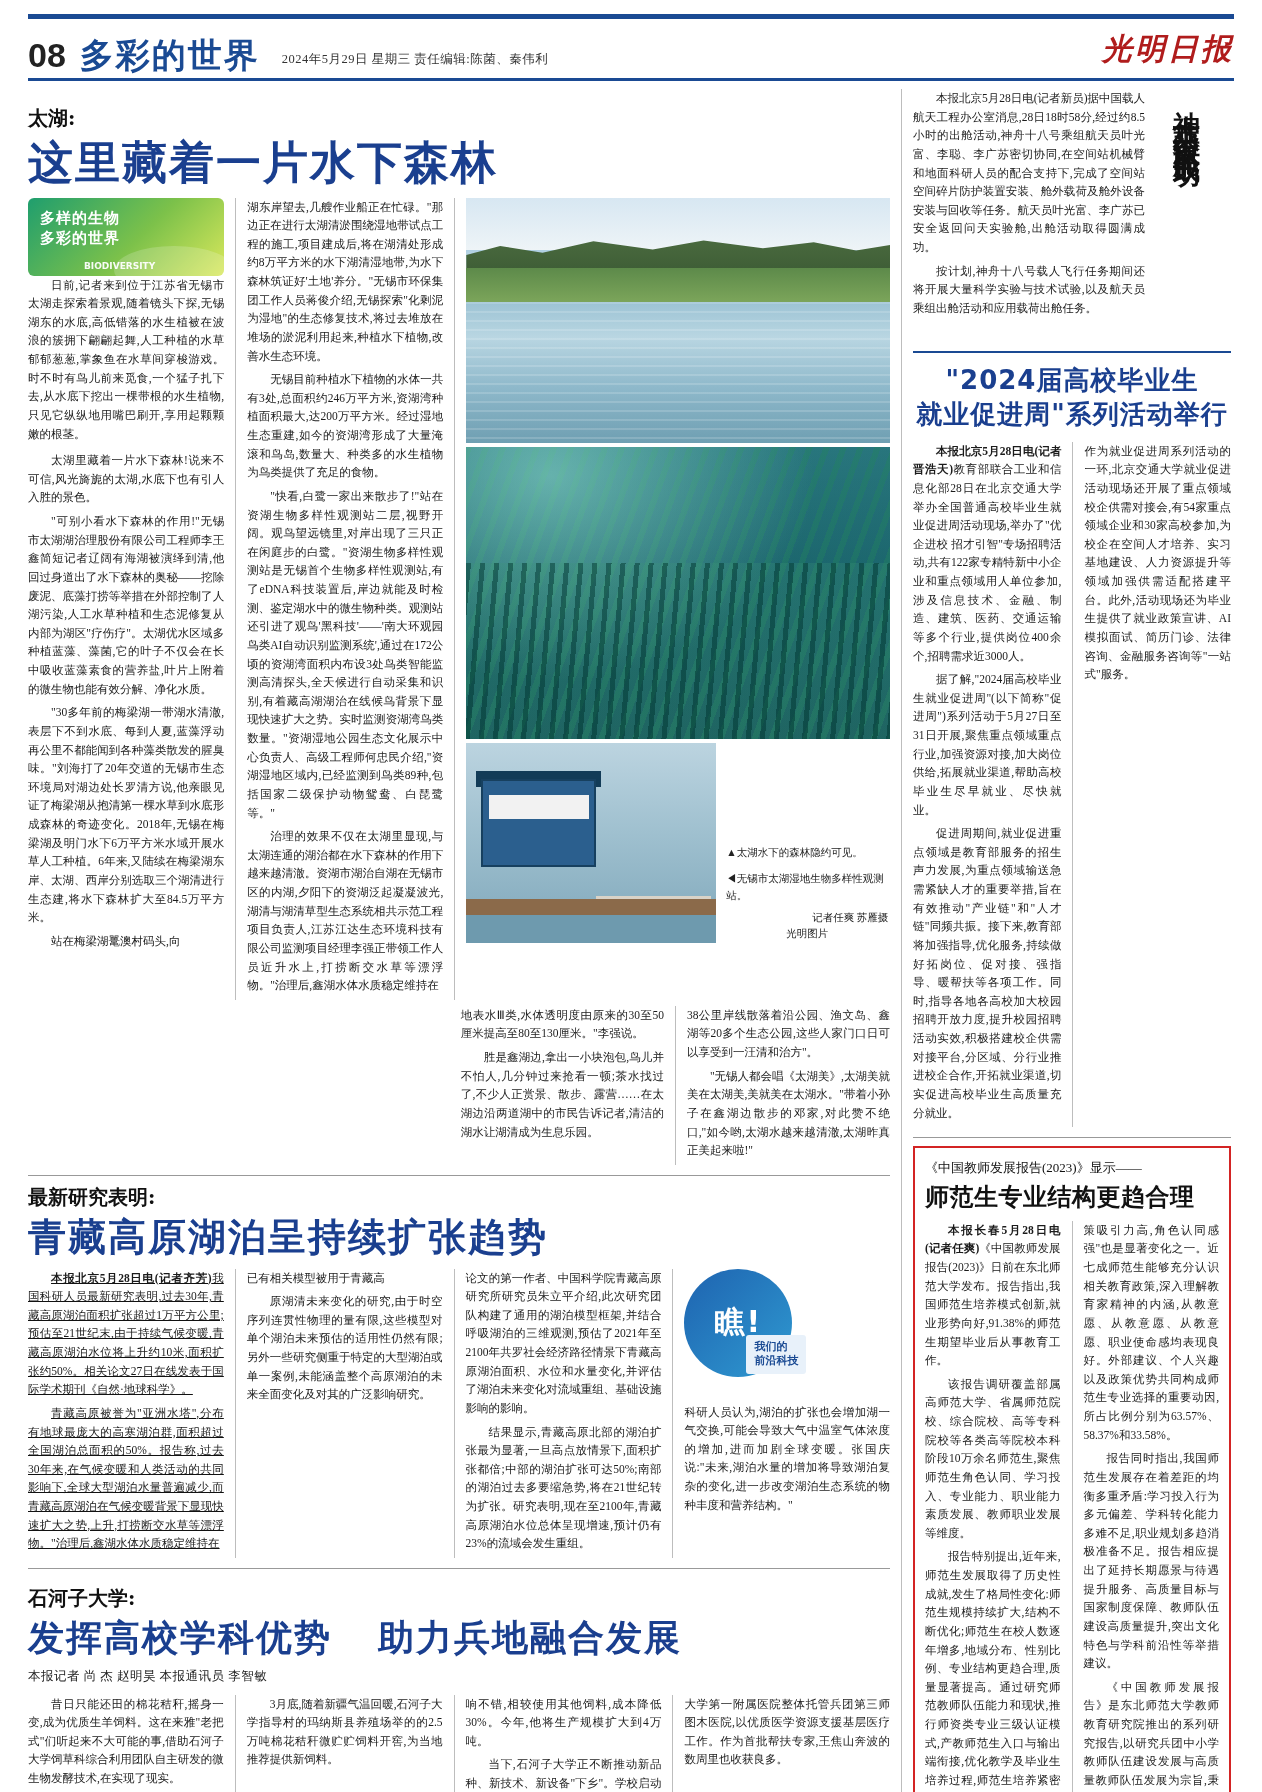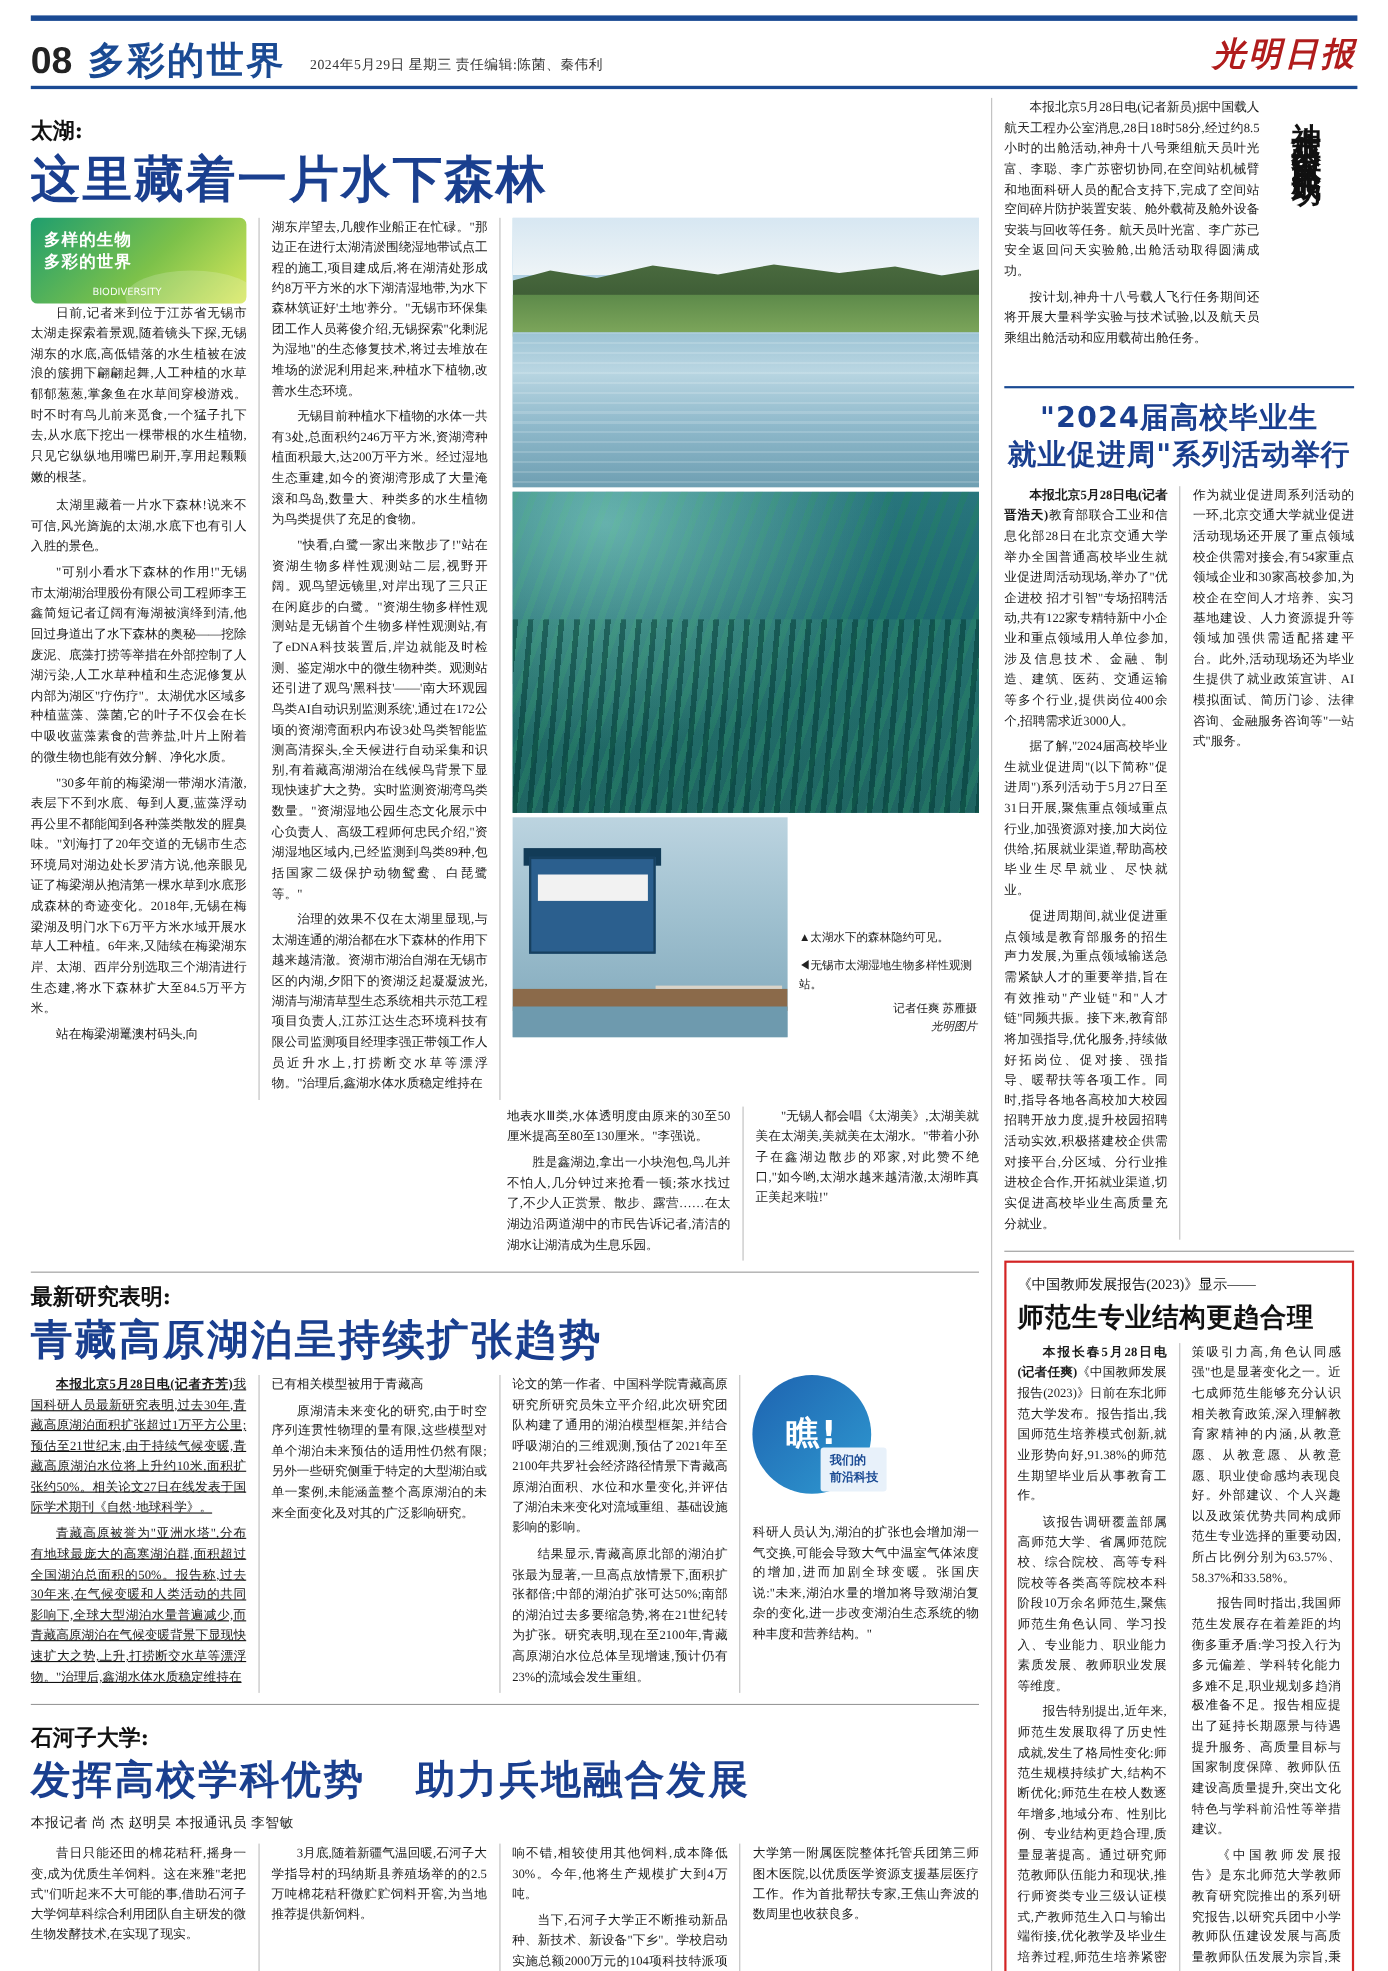--- a/index.html
+++ b/index.html
@@ -92,21 +92,21 @@
   .station .water2 { position:absolute; left:0; right:0; bottom:0; height:14%; background:#6e9aae; }
 
   
   .bio-badge {
     width:196px; height:78px; border-radius:6px;
     background:linear-gradient(135deg,#1f9e6e,#7cc14a 55%,#d9e85c);
     color:#fff; font-family:"DejaVu Sans", sans-serif; font-weight:bold;
     font-size:15px; line-height:1.35; padding:10px 10px 0 12px; letter-spacing:1px;
     position:relative; overflow:hidden;
   }
-  .bio-badge .sub { font-size:9px; font-weight:normal; letter-spacing:0; opacity:.95; margin-top:12px;padding-left:44px;}
+  .bio-badge .sub { font-size:9px; font-weight:bold; letter-spacing:0; opacity:.95; margin-top:12px;padding-left:44px;}
   .bio-badge:after{ content:""; position:absolute; right:-10px; bottom:-18px; width:120px; height:48px; background:rgba(255,255,255,.18); border-radius:50%;}
 
   .qiao-badge { width:178px; height:128px; position:relative; }
   .qiao-badge .circ {
     position:absolute; left:0; top:0; width:108px; height:108px; border-radius:50%;
     background:linear-gradient(135deg,#1e63b0,#2f9ad1);
     color:#fff; font-family:"DejaVu Sans", sans-serif; font-weight:bold; font-size:30px;
     display:flex; align-items:center; justify-content:center; letter-spacing:2px;
   }
   .qiao-badge .tag {
@@ -190,37 +190,38 @@
                   <div class="sign"></div>
                 <div class="deck"></div>
                   <div class="rail"></div>
                   <div class="water2"></div>
               </div>
             </div>
             <div style="width:172px; padding-left:10px; display:flex; flex-direction:column; justify-content:flex-end;">
               <div class="caption-block">▲太湖水下的森林隐约可见。</div>
               <div class="caption-block" style="margin-top:10px;">◀无锡市太湖湿地生物多样性观测站。</div>
               <div class="caption-block" style="text-align:right; margin-top:6px;">记者任爽 苏雁摄</div>
-              <div class="caption-block" style="text-align:right;font-style:italic;">光明图片</div>
+              <div class="caption-block" style="text-align:center;">光明图片</div>
             </div>
           </div>
         </div>
       </div>
 
       <div class="cols" style="margin-top:6px;">
         <div style="width:200px;"></div>
         <div class="vline" style="visibility:hidden;"></div>
         <div style="width:200px;"></div>
         <div class="vline" style="visibility:hidden;"></div>
         <div style="width:210px;">
           <p class="body-text noind">地表水Ⅲ类,水体透明度由原来的30至50厘米提高至80至130厘米。"李强说。</p>
           <p class="body-text">胜是鑫湖边,拿出一小块泡包,鸟儿并不怕人,几分钟过来抢看一顿;茶水找过了,不少人正赏景、散步、露营……在太湖边沿两道湖中的市民告诉记者,清洁的湖水让湖清成为生息乐园。</p>
         </div>
         <div class="vline"></div>
         <div style="width:210px;">
+          <p class="body-text noind">38公里岸线散落着沿公园、渔文岛、鑫湖等20多个生态公园,这些人家门口日可以享受到一汪清和治方"。</p>
           <p class="body-text">"无锡人都会唱《太湖美》,太湖美就美在太湖美,美就美在太湖水。"带着小孙子在鑫湖边散步的邓家,对此赞不绝口,"如今哟,太湖水越来越清澈,太湖昨真正美起来啦!"</p>
         </div>
       </div>
 
       <div class="hr-thin"></div>
 
       <div class="kicker" style="margin-top:4px;">最新研究表明:</div>
       <div class="headline-main" style="font-size:38px;">青藏高原湖泊呈持续扩张趋势</div>
 
       <div class="cols">

